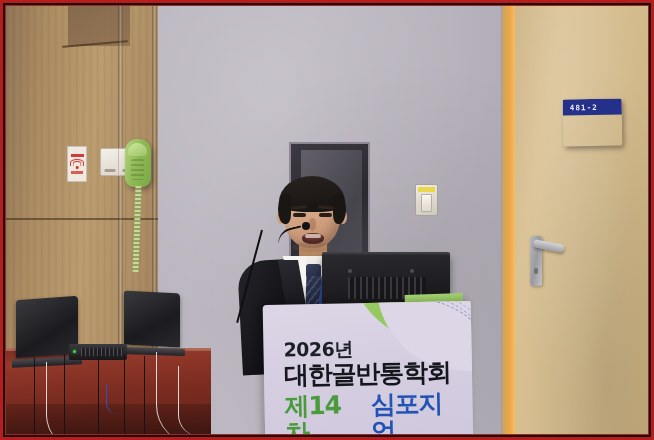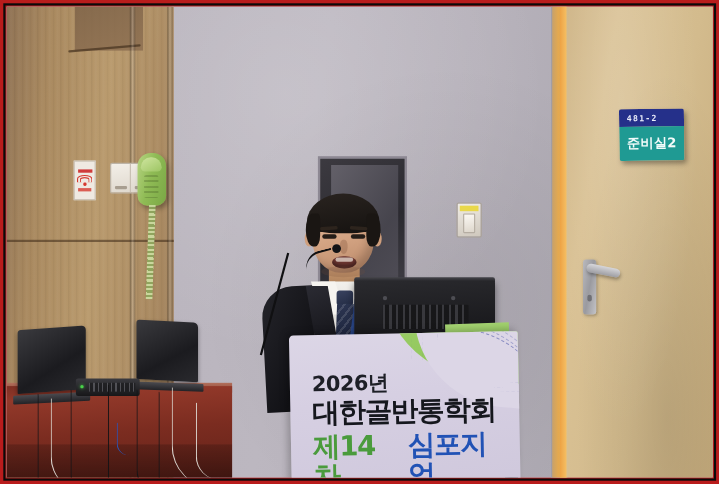--- a/index.html
+++ b/index.html
@@ -531,23 +531,20 @@
     <div class="door-jamb"></div>
     <div class="door"></div>
     <div class="door-edge-orange"></div>
     <div class="door-handle"></div>
     <div class="door-lever"></div>
     <div class="door-keyhole"></div>
 
     <div class="room-sign">
       <div class="top">
         <span>481-2</span>
-      </div>
-      <div class="bot">
-        <span>준비실2</span>
       </div>
     </div>
 
     <div class="desk-top"></div>
     <div class="desk"></div>
     <div class="desk-shadow"></div>
 
     <div class="laptop" id="laptop-left">
       <div class="lid"></div>
       <div class="base"></div>

